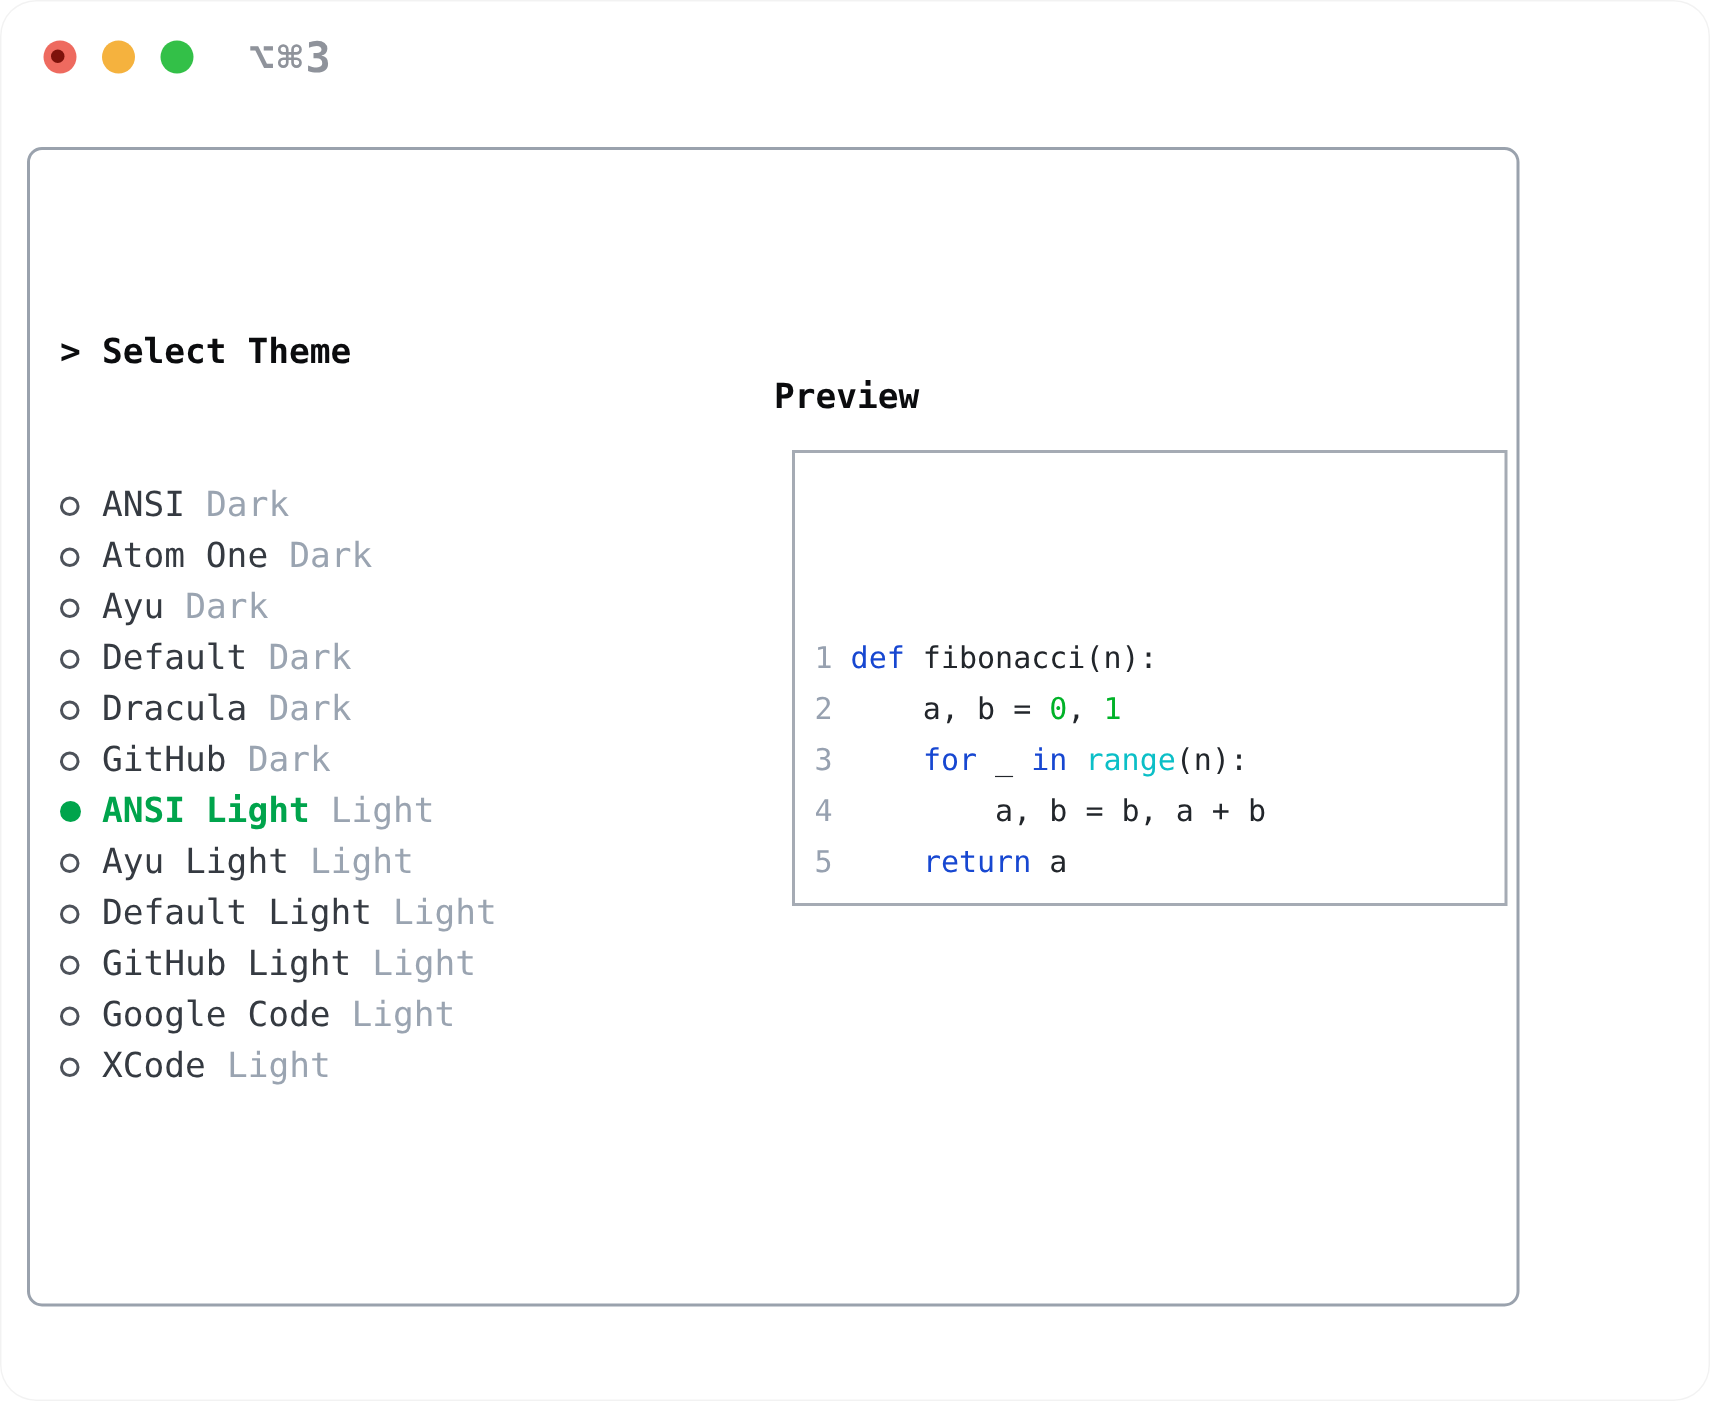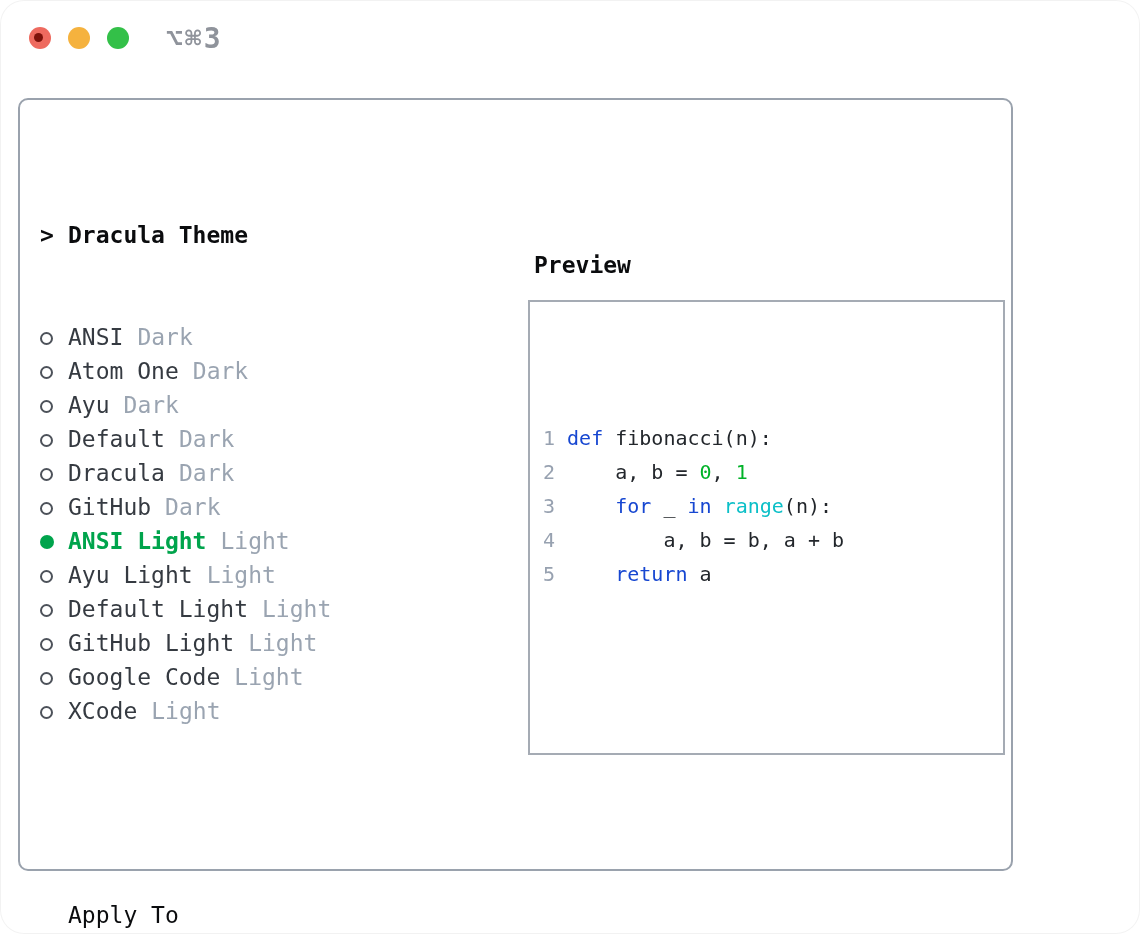--- a/index.html
+++ b/index.html
@@ -44,25 +44,25 @@
     display:inline-block;width:13px;height:13px;border-radius:50%;
     border:2px solid #4d525a;box-sizing:border-box;margin-top:2px;
   }
   .radio.on{border:none;background:var(--accent);width:14px;height:14px;}
   .t-name{color:var(--text-dark);}
   .t-tag{color:var(--muted);margin-left:14px;text-align:right;}
   .sel .t-name{color:var(--accent);font-weight:bold;}
   .apply-head{color:var(--heading);}
   
   .preview-head{
-    position:absolute;left:514px;top:148px;height:34px;line-height:34px;
+    position:absolute;left:496px;top:148px;height:34px;line-height:34px;
     font-size:23px;font-weight:700;color:var(--heading);
   }
   .preview-box{
-    position:absolute;left:508px;top:200px;width:477px;height:455px;
+    position:absolute;left:508px;top:200px;width:477px;height:304px;
     border:2px solid #a5abb4;box-sizing:border-box;background:#ffffff;
     overflow:hidden;
   }
   .codewrap{padding:51px 0 0 13px;font-size:20px;line-height:34px;white-space:pre;}
   .pline{height:34px;}
   .lineno{display:inline-block;width:2ch;color:var(--lineno);}
   .seg-fg{color:var(--code-fg);}
   .seg-kw{color:var(--kw);}
   .seg-builtin{color:var(--builtin);}
   .seg-num{color:var(--numlit);}
@@ -76,27 +76,24 @@
     <div class="traffic red"></div>
     <div class="traffic yellow"></div>
     <div class="traffic green"></div>
     <div class="shortcut">⌥⌘3</div>
   </div>
 
   <div class="panel">
 
     <div class="left-col">
       <div class="line hline">
-        <span class="prefix">&gt;</span><span>Dracula Theme</span>
+        <span class="prefix">&gt;</span><span>Select Theme</span>
       </div>
       <div id="theme-list"><div class="line"><span class="marker-box"><span class="radio"></span></span><span class="t-name">ANSI</span><span class="t-tag">Dark</span></div><div class="line"><span class="marker-box"><span class="radio"></span></span><span class="t-name">Atom One</span><span class="t-tag">Dark</span></div><div class="line"><span class="marker-box"><span class="radio"></span></span><span class="t-name">Ayu</span><span class="t-tag">Dark</span></div><div class="line"><span class="marker-box"><span class="radio"></span></span><span class="t-name">Default</span><span class="t-tag">Dark</span></div><div class="line"><span class="marker-box"><span class="radio"></span></span><span class="t-name">Dracula</span><span class="t-tag">Dark</span></div><div class="line"><span class="marker-box"><span class="radio"></span></span><span class="t-name">GitHub</span><span class="t-tag">Dark</span></div><div class="line sel"><span class="marker-box"><span class="radio on"></span></span><span class="t-name">ANSI Light</span><span class="t-tag">Light</span></div><div class="line"><span class="marker-box"><span class="radio"></span></span><span class="t-name">Ayu Light</span><span class="t-tag">Light</span></div><div class="line"><span class="marker-box"><span class="radio"></span></span><span class="t-name">Default Light</span><span class="t-tag">Light</span></div><div class="line"><span class="marker-box"><span class="radio"></span></span><span class="t-name">GitHub Light</span><span class="t-tag">Light</span></div><div class="line"><span class="marker-box"><span class="radio"></span></span><span class="t-name">Google Code</span><span class="t-tag">Light</span></div><div class="line"><span class="marker-box"><span class="radio"></span></span><span class="t-name">XCode</span><span class="t-tag">Light</span></div></div>
       <div class="line"></div>
-      <div class="line apply-head">
-        <span class="marker-box"></span><span>Apply To</span>
-      </div>
       
       
       
     </div>
 
     <div class="preview-head">Preview</div>
 
     <div class="preview-box">
       <div class="codewrap">
         <div id="code-lines"><div class="pline"><span class="lineno">1</span><span class="seg-kw">def</span><span class="seg-fg"> fibonacci(n):</span></div><div class="pline"><span class="lineno">2</span><span class="seg-fg">    a, b = </span><span class="seg-num">0</span><span class="seg-fg">, </span><span class="seg-num">1</span></div><div class="pline"><span class="lineno">3</span><span class="seg-fg">    </span><span class="seg-kw">for</span><span class="seg-fg"> _ </span><span class="seg-kw">in</span><span class="seg-fg"> </span><span class="seg-builtin">range</span><span class="seg-fg">(n):</span></div><div class="pline"><span class="lineno">4</span><span class="seg-fg">        a, b = b, a + b</span></div><div class="pline"><span class="lineno">5</span><span class="seg-fg">    </span><span class="seg-kw">return</span><span class="seg-fg"> a</span></div></div>

